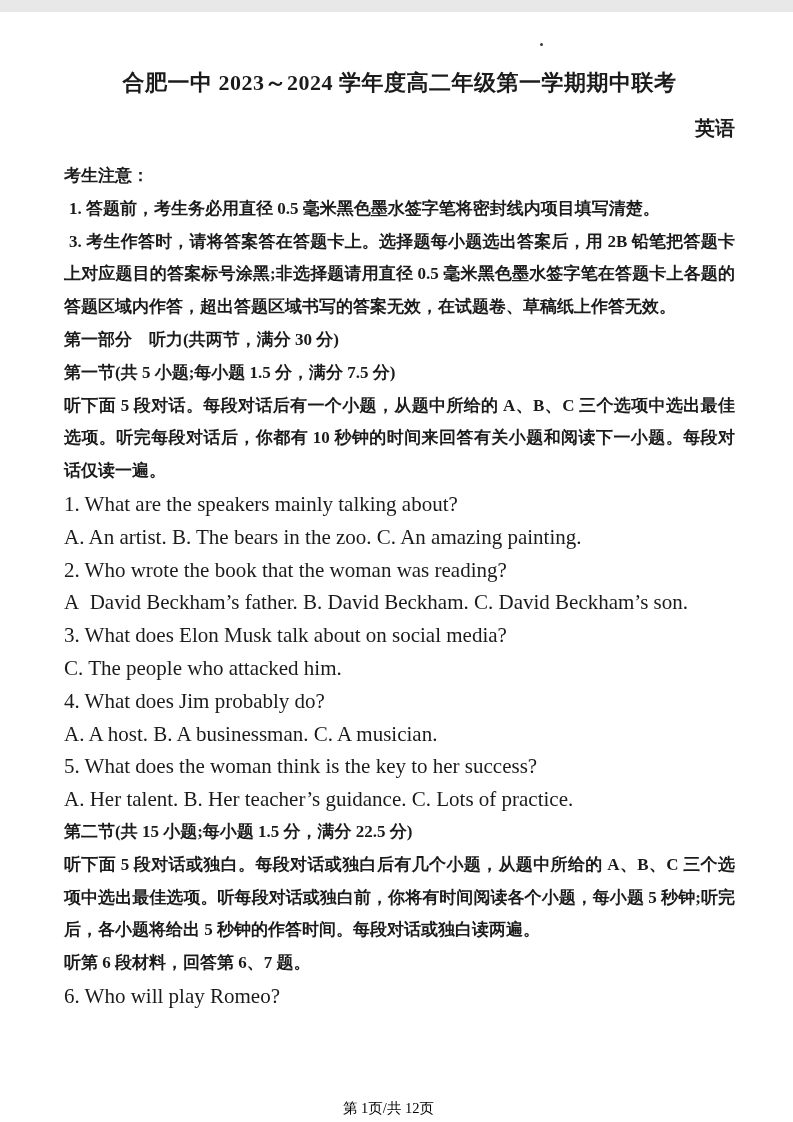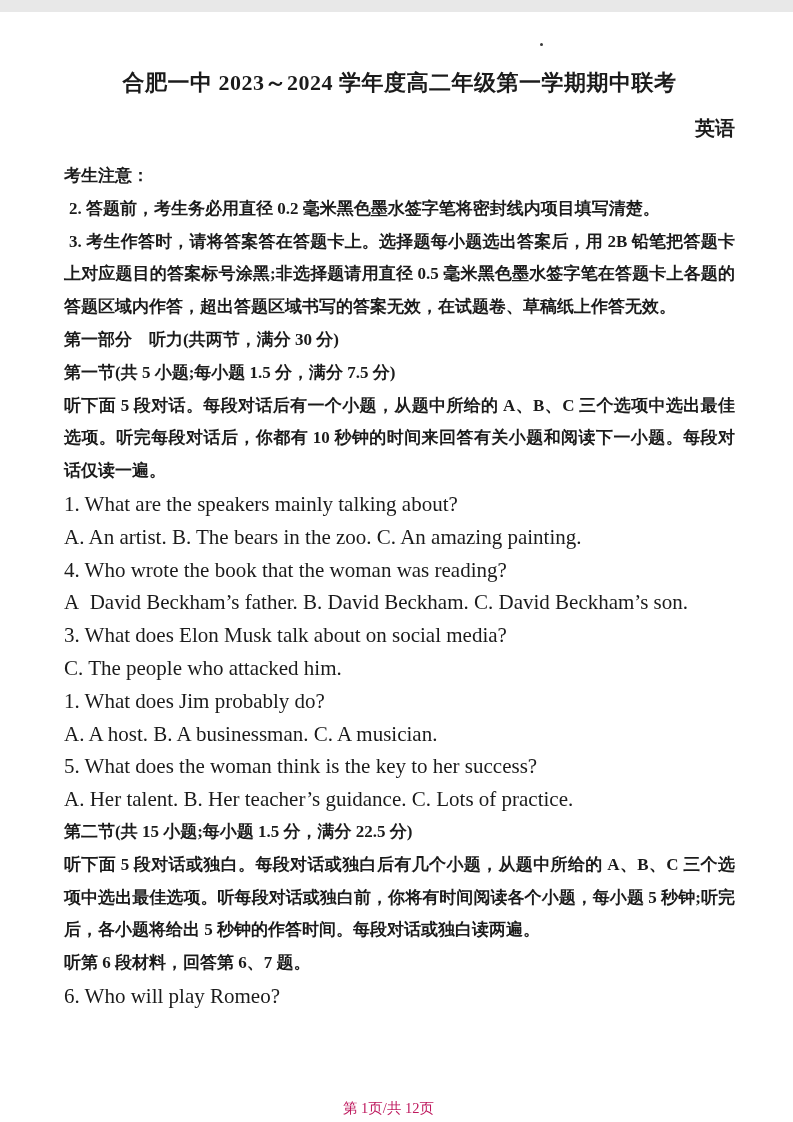--- a/index.html
+++ b/index.html
@@ -65,54 +65,54 @@
     font-size: 21px;
   }
   .footer {
     position: absolute;
     left: 0;
     right: 16px;
     bottom: 16px;
     text-align: center;
     font-size: 14.5px;
     font-weight: normal;
-    color: #be185d;
+    color: #000000;
   }
 </style>
 </head>
 <body>
 
 <div class="page">
 
   <span class="stray-dot"></span>
 
   <h1 class="title">合肥一中 2023～2024 学年度高二年级第一学期期中联考</h1>
   <h2 class="subtitle">英语</h2>
 
   <div class="content">
 
     <p class="zh">考生注意：</p>
-    <p class="zh note">2. 答题前，考生务必用直径 0.2 毫米黑色墨水签字笔将密封线内项目填写清楚。</p>
+    <p class="zh note">1. 答题前，考生务必用直径 0.5 毫米黑色墨水签字笔将密封线内项目填写清楚。</p>
     <p class="zh note just">3. 考生作答时，请将答案答在答题卡上。选择题每小题选出答案后，用 2B 铅笔把答题卡上对应题目的答案标号涂黑;非选择题请用直径 0.5 毫米黑色墨水签字笔在答题卡上各题的答题区域内作答，超出答题区域书写的答案无效，在试题卷、草稿纸上作答无效。</p>
 
     <p class="zh">第一部分　听力(共两节，满分 30 分)</p>
 
     <p class="zh">第一节(共 5 小题;每小题 1.5 分，满分 7.5 分)</p>
     <p class="zh just">听下面 5 段对话。每段对话后有一个小题，从题中所给的 A、B、C 三个选项中选出最佳选项。听完每段对话后，你都有 10 秒钟的时间来回答有关小题和阅读下一小题。每段对话仅读一遍。</p>
 
     <p class="en">1. What are the speakers mainly talking about?</p>
     <p class="en">A. An artist. B. The bears in the zoo. C. An amazing painting.</p>
 
-    <p class="en">4. Who wrote the book that the woman was reading?</p>
+    <p class="en">2. Who wrote the book that the woman was reading?</p>
     <p class="en">A David Beckham’s father. B. David Beckham. C. David Beckham’s son.</p>
 
     <p class="en">3. What does Elon Musk talk about on social media?</p>
     <p class="en">C. The people who attacked him.</p>
 
-    <p class="en">1. What does Jim probably do?</p>
+    <p class="en">4. What does Jim probably do?</p>
     <p class="en">A. A host. B. A businessman. C. A musician.</p>
 
     <p class="en">5. What does the woman think is the key to her success?</p>
     <p class="en">A. Her talent. B. Her teacher’s guidance. C. Lots of practice.</p>
 
     <p class="zh">第二节(共 15 小题;每小题 1.5 分，满分 22.5 分)</p>
     <p class="zh just">听下面 5 段对话或独白。每段对话或独白后有几个小题，从题中所给的 A、B、C 三个选项中选出最佳选项。听每段对话或独白前，你将有时间阅读各个小题，每小题 5 秒钟;听完后，各小题将给出 5 秒钟的作答时间。每段对话或独白读两遍。</p>
     <p class="zh">听第 6 段材料，回答第 6、7 题。</p>
 
     <p class="en">6. Who will play Romeo?</p>

